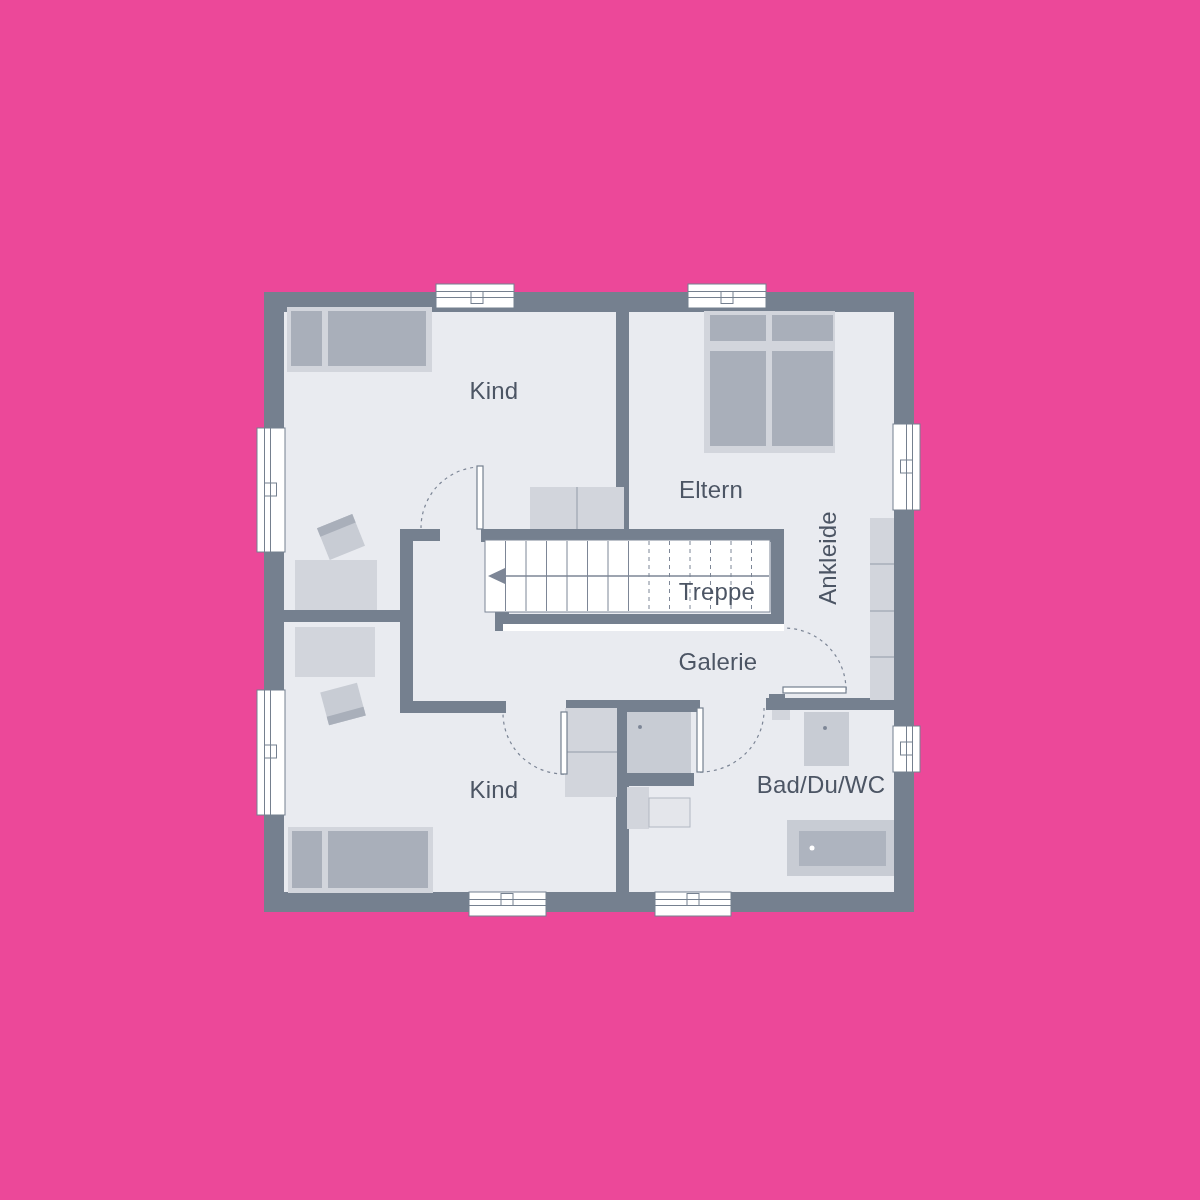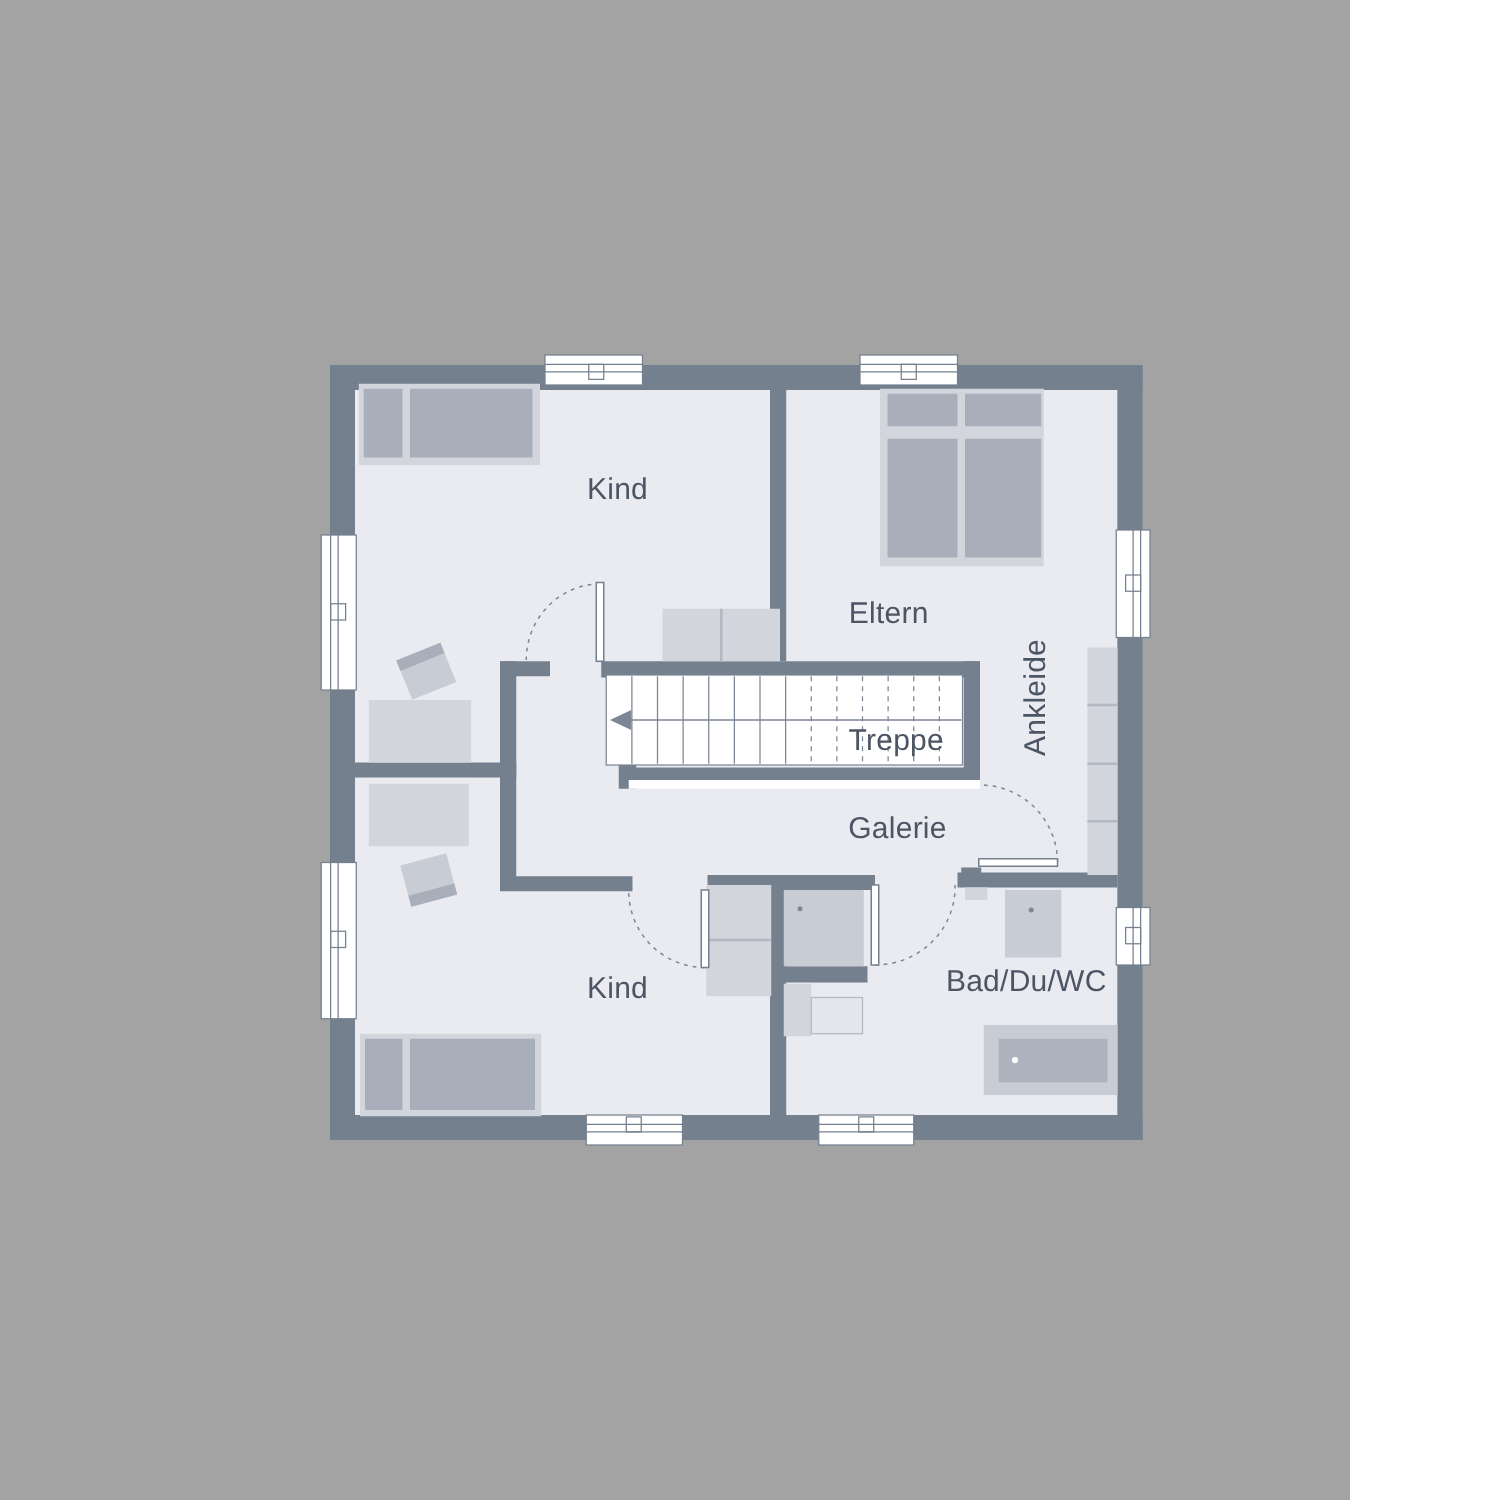--- a/index.html
+++ b/index.html
@@ -1,16 +1,16 @@
 <!DOCTYPE html>
 <html style="--wall: #75808f; --floor: #e9ebf0; --furn: #d2d5dc; --furnmed: #a9afba; --fixture: #c8ccd4; --tubinner: #aeb4bf; --wcbowl: #e4e6eb; --divider: #b2b8c2; --line: #7d8696; --text: #4c5564;"><head>
 <meta charset="utf-8">
 <style>
   html,body{margin:0;padding:0;background:#ffffff;}
-  .page{position:relative;width:1080px;height:1200px;background:#a3a3a3;overflow:hidden;
+  .page{position:relative;width:1200px;height:1200px;background:#ec4899;overflow:hidden;
         font-family:"Liberation Sans", sans-serif;}
   svg{position:absolute;left:0;top:0;}
   .wall{fill:var(--wall);}
   .floor{fill:var(--floor);}
   .white{fill:#ffffff;}
   .furn{fill:var(--furn);}
   .furnmed{fill:var(--furnmed);}
   .fixture{fill:var(--fixture);}
   .divider{fill:var(--divider);}
   .tubinner{fill:var(--tubinner);}

